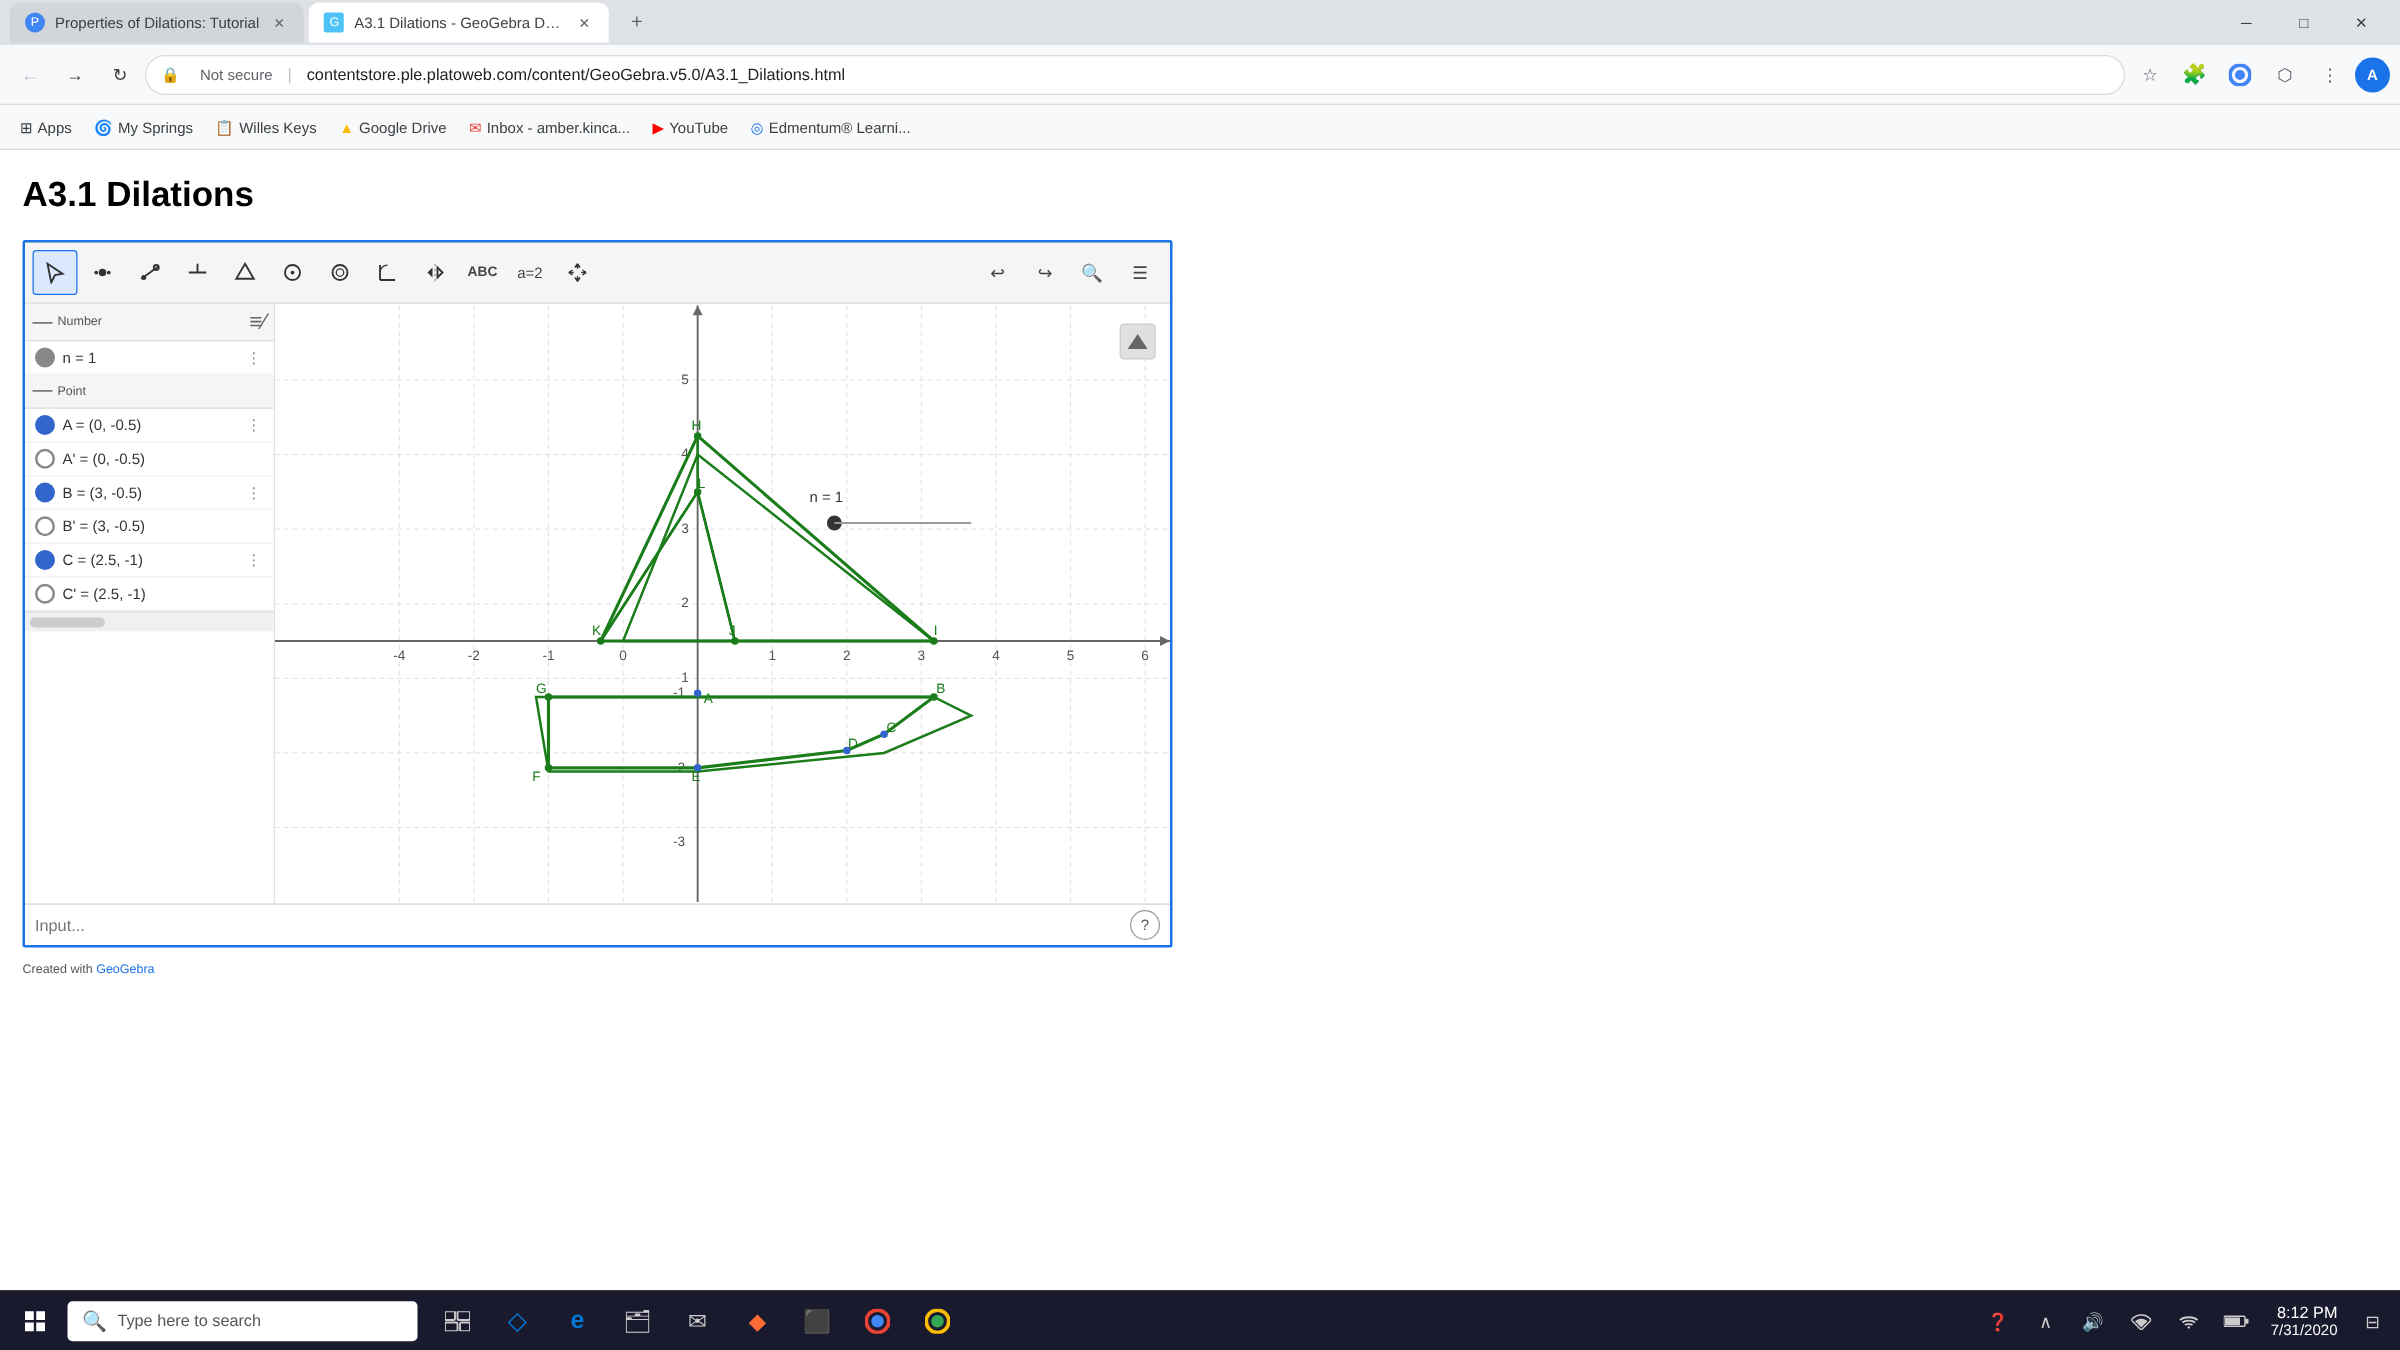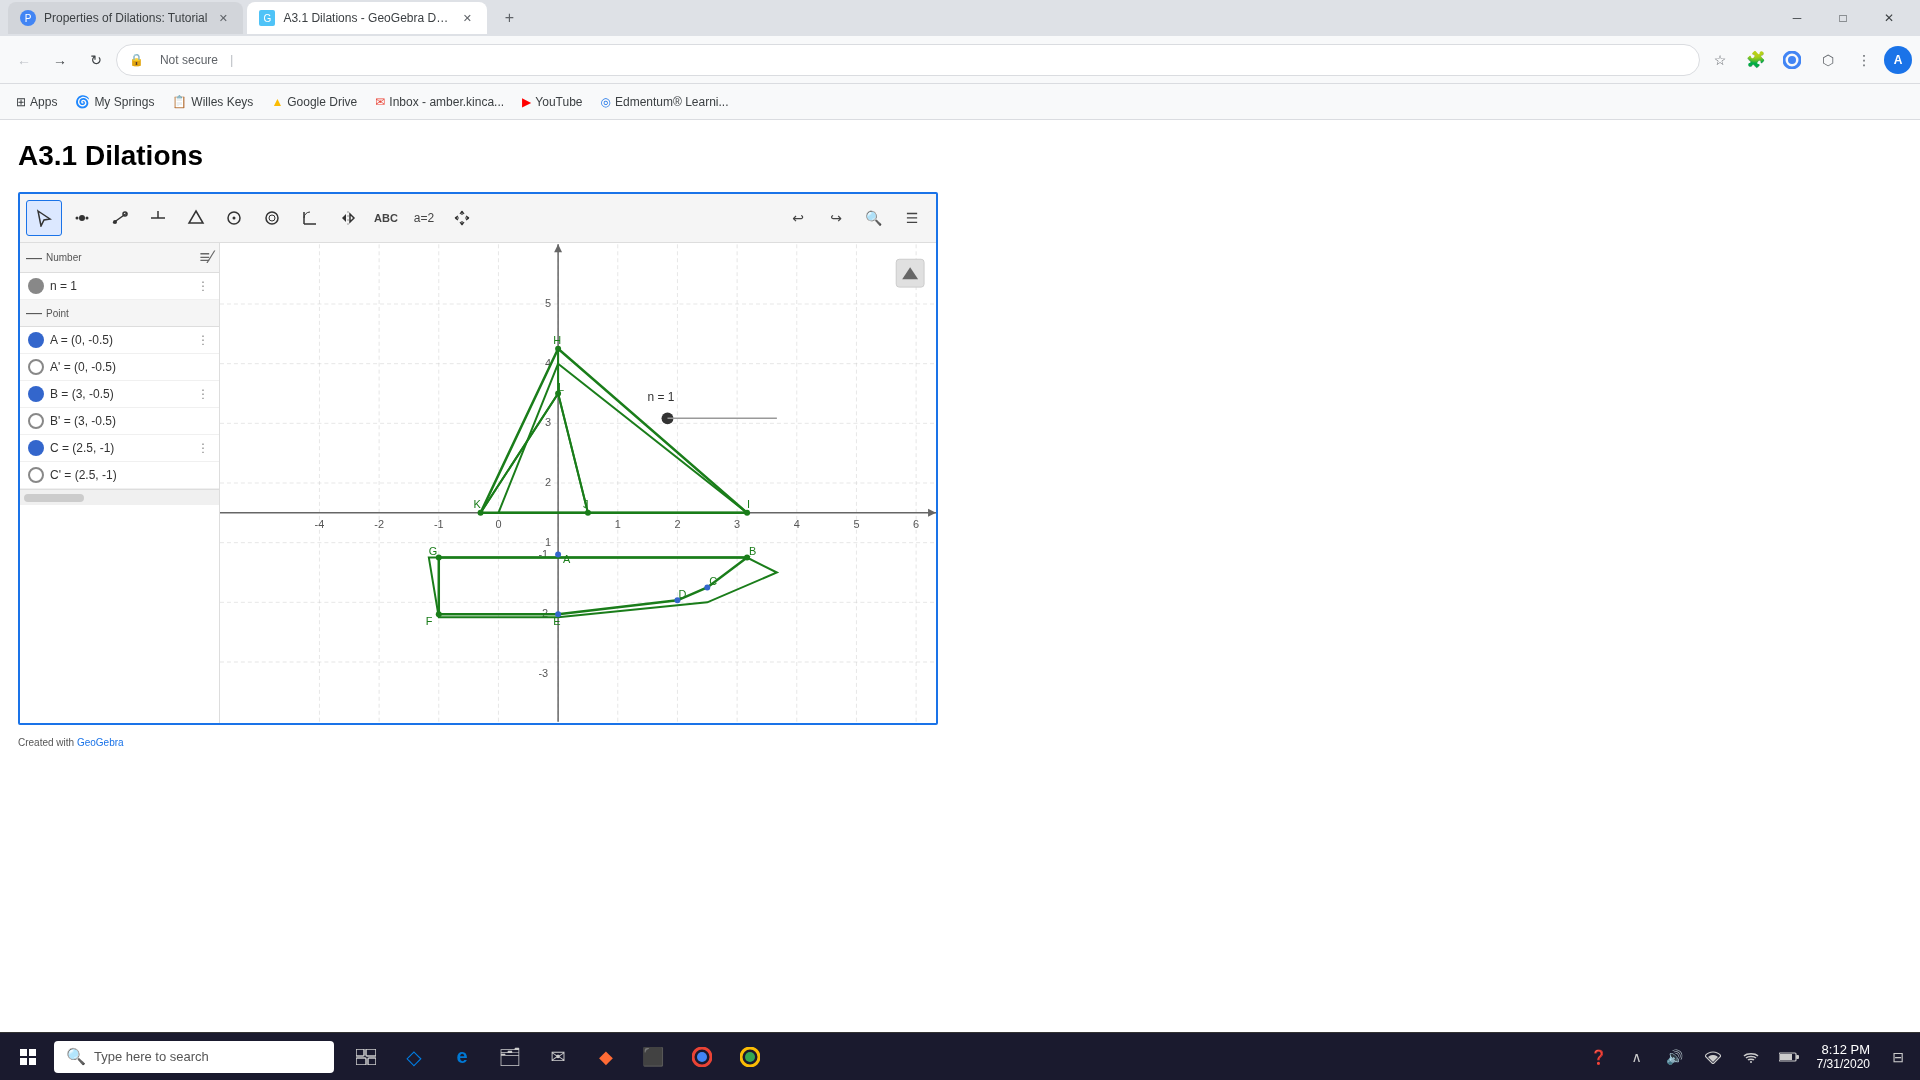--- a/index.html
+++ b/index.html
@@ -119,20 +119,21 @@
 
   <div class="nav-bar">
     <div class="nav-btn disabled">←</div>
     <div class="nav-btn">→</div>
     <div class="nav-btn">↻</div>
     <div class="address-bar">
       <span class="lock-icon">🔒</span>
       <span class="separator"> </span>
       <span style="color:#5f6368;font-size:12px;">Not secure</span>
       <span class="separator" style="margin:0 4px;color:#bdc1c6;">|</span>
+      <span class="url">contentstore.ple.platoweb.com/content/GeoGebra.v5.0/A3.1_Dilations.html</span>
     </div>
     <div class="nav-icons">
       <div class="nav-icon-btn">☆</div>
       <div class="nav-icon-btn" style="font-size:16px;">🧩</div>
       <div class="nav-icon-btn">
         <svg width="18" height="18" viewBox="0 0 18 18">
             <circle cx="9" cy="9" r="8" fill="none" stroke="#4285f4" stroke-width="3"></circle>
             <circle cx="9" cy="9" r="4" fill="#4285f4"></circle>
           </svg>
       </div>
@@ -419,20 +420,24 @@
             <circle cx="490" cy="345" r="3" fill="#3366cc"></circle>
             <circle cx="460" cy="358" r="3" fill="#3366cc"></circle>
             <circle cx="340" cy="372" r="3" fill="#3366cc"></circle>
             <circle cx="220" cy="372" r="3" fill="#1a7d1a"></circle>
 
             <circle cx="340" cy="312" r="3" fill="#3366cc"></circle>
           </svg>
         </div>
       </div>
 
+      <div class="gg-input-bar">
+        <input class="gg-input" type="text" placeholder="Input..." style="">
+        <div class="gg-help-btn">?</div>
+      </div>
     </div>
 
     <p class="created-with">
       <span>Created with</span>
       <a href="#">GeoGebra</a>
     </p>
   </div>
 
   <div class="taskbar">
     <div class="taskbar-start">

